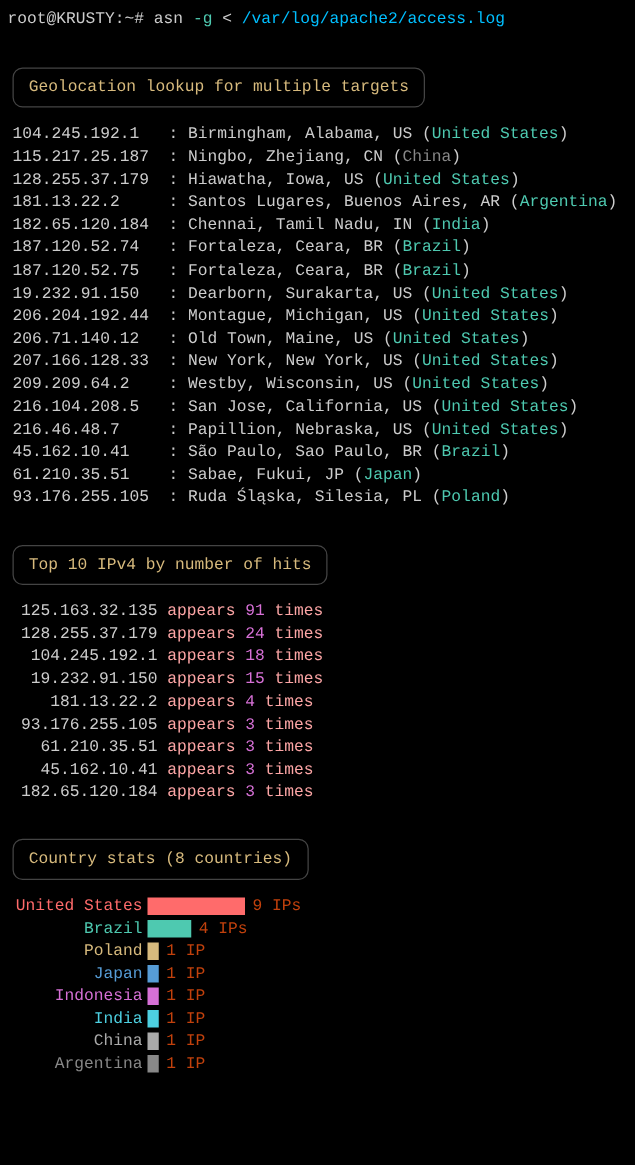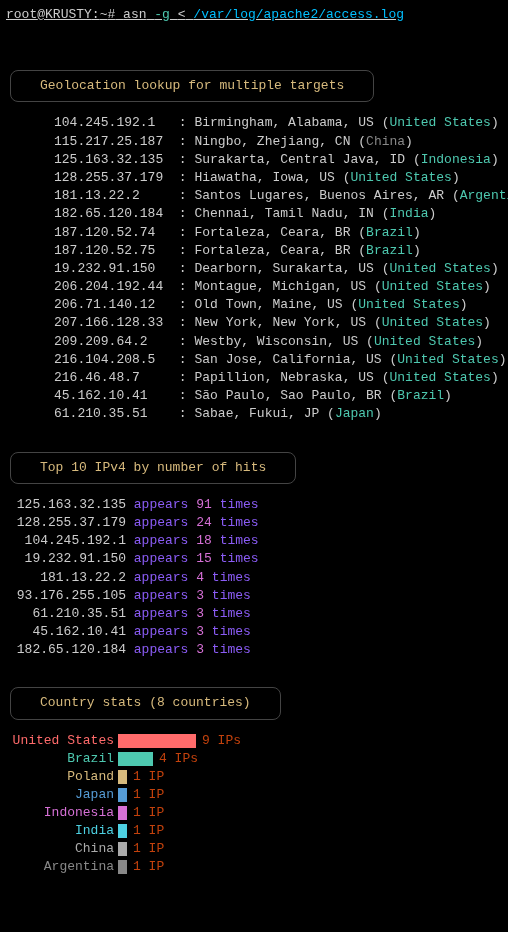--- a/index.html
+++ b/index.html
@@ -6,43 +6,43 @@
     body {
       background: #000;
       color: #ccc;
       font-family: 'Consolas', 'Monaco', 'Courier New', monospace;
       font-size: 13px;
       line-height: 1.4;
       padding: 6px;
       width: 508px;
       min-height: 932px;
     }
-    .prompt-line { margin-bottom: 32px; text-decoration: underline; }
+    .prompt-line { margin-bottom: 16px; }
     .flag { color: #4ec9b0; }
     .cyan-text { color: #00bfff; }
     .box {
       border: 1px solid #444;
       border-radius: 8px;
       display: inline-block;
-      padding: 6px 29px;
+      padding: 6px 12px;
       margin: 14px 0 10px 4px;
     }
     .box-title { color: #d7ba7d; }
     .geo-list { margin: 2px 0 14px 4px; }
-    .geo-row { white-space: pre; margin-left: 44px; }
+    .geo-row { white-space: pre; }
     .ip { color: #ccc; }
     .sep { color: #ccc; }
     .loc { color: #ccc; }
     .paren { color: #ccc; }
     .country { color: #4ec9b0; }
     .country-grey { color: #888; }
     .hits-list { margin: 2px 0 14px 8px; }
     .hits-row { white-space: pre; }
     .hits-ip { color: #ccc; display: inline-block; text-align: right; width: 112px; }
-    .hits-word { color: #8b5cf6; }
+    .hits-word { color: #fca5a5; }
     .hits-count { color: #d670d6; }
     .stats-list { margin: 2px 0 14px 0; }
     .stats-row { white-space: nowrap; display: flex; align-items: center; height: 18px; }
     .stats-label { display: inline-block; width: 112px; text-align: right; padding-right: 4px; }
     .bar { display: inline-block; height: 14px; margin-right: 6px; }
     .stats-count { color: #c2410c; }
     .c-us { color: #ff6b6b; }
     .c-br { color: #4ec9b0; }
     .c-pl { color: #d7ba7d; }
     .c-jp { color: #569cd6; }
@@ -72,35 +72,35 @@
   <span class="cyan-text">/var/log/apache2/access.log</span>
 </div>
 
 <div class="box">
   <span class="box-title">Geolocation lookup for multiple targets</span>
 </div>
 
 <div class="geo-list" id="geo-list">
     <div class="geo-row"><span class="ip">104.245.192.1   </span><span class="sep">: </span><span class="loc">Birmingham, Alabama, US </span><span class="paren">(</span><span class="country">United States</span><span class="paren">)</span></div>
     <div class="geo-row"><span class="ip">115.217.25.187  </span><span class="sep">: </span><span class="loc">Ningbo, Zhejiang, CN </span><span class="paren">(</span><span class="country-grey">China</span><span class="paren">)</span></div>
-    <div class="geo-row"><span class="ip">125.163.32.135  </span><span class="sep">: </span><span class="loc">Surakarta, Central Java, ID </span><span class="paren">(</span><span class="country">Indonesia</span><span class="paren">)</span></div>
     <div class="geo-row"><span class="ip">128.255.37.179  </span><span class="sep">: </span><span class="loc">Hiawatha, Iowa, US </span><span class="paren">(</span><span class="country">United States</span><span class="paren">)</span></div>
     <div class="geo-row"><span class="ip">181.13.22.2     </span><span class="sep">: </span><span class="loc">Santos Lugares, Buenos Aires, AR </span><span class="paren">(</span><span class="country">Argentina</span><span class="paren">)</span></div>
     <div class="geo-row"><span class="ip">182.65.120.184  </span><span class="sep">: </span><span class="loc">Chennai, Tamil Nadu, IN </span><span class="paren">(</span><span class="country">India</span><span class="paren">)</span></div>
     <div class="geo-row"><span class="ip">187.120.52.74   </span><span class="sep">: </span><span class="loc">Fortaleza, Ceara, BR </span><span class="paren">(</span><span class="country">Brazil</span><span class="paren">)</span></div>
     <div class="geo-row"><span class="ip">187.120.52.75   </span><span class="sep">: </span><span class="loc">Fortaleza, Ceara, BR </span><span class="paren">(</span><span class="country">Brazil</span><span class="paren">)</span></div>
     <div class="geo-row"><span class="ip">19.232.91.150   </span><span class="sep">: </span><span class="loc">Dearborn, Surakarta, US </span><span class="paren">(</span><span class="country">United States</span><span class="paren">)</span></div>
     <div class="geo-row"><span class="ip">206.204.192.44  </span><span class="sep">: </span><span class="loc">Montague, Michigan, US </span><span class="paren">(</span><span class="country">United States</span><span class="paren">)</span></div>
     <div class="geo-row"><span class="ip">206.71.140.12   </span><span class="sep">: </span><span class="loc">Old Town, Maine, US </span><span class="paren">(</span><span class="country">United States</span><span class="paren">)</span></div>
     <div class="geo-row"><span class="ip">207.166.128.33  </span><span class="sep">: </span><span class="loc">New York, New York, US </span><span class="paren">(</span><span class="country">United States</span><span class="paren">)</span></div>
     <div class="geo-row"><span class="ip">209.209.64.2    </span><span class="sep">: </span><span class="loc">Westby, Wisconsin, US </span><span class="paren">(</span><span class="country">United States</span><span class="paren">)</span></div>
     <div class="geo-row"><span class="ip">216.104.208.5   </span><span class="sep">: </span><span class="loc">San Jose, California, US </span><span class="paren">(</span><span class="country">United States</span><span class="paren">)</span></div>
     <div class="geo-row"><span class="ip">216.46.48.7     </span><span class="sep">: </span><span class="loc">Papillion, Nebraska, US </span><span class="paren">(</span><span class="country">United States</span><span class="paren">)</span></div>
     <div class="geo-row"><span class="ip">45.162.10.41    </span><span class="sep">: </span><span class="loc">São Paulo, Sao Paulo, BR </span><span class="paren">(</span><span class="country">Brazil</span><span class="paren">)</span></div>
     <div class="geo-row"><span class="ip">61.210.35.51    </span><span class="sep">: </span><span class="loc">Sabae, Fukui, JP </span><span class="paren">(</span><span class="country">Japan</span><span class="paren">)</span></div>
+    <div class="geo-row"><span class="ip">93.176.255.105  </span><span class="sep">: </span><span class="loc">Ruda Śląska, Silesia, PL </span><span class="paren">(</span><span class="country">Poland</span><span class="paren">)</span></div>
   </div>
 
 <div class="box">
   <span class="box-title">Top 10 IPv4 by number of hits</span>
 </div>
 
 <div class="hits-list" id="hits-list">
     <div class="hits-row"><span class="hits-ip">125.163.32.135</span><span class="hits-word"> appears </span><span class="hits-count">91</span><span class="hits-word"> times</span></div>
     <div class="hits-row"><span class="hits-ip">128.255.37.179</span><span class="hits-word"> appears </span><span class="hits-count">24</span><span class="hits-word"> times</span></div>
     <div class="hits-row"><span class="hits-ip">104.245.192.1</span><span class="hits-word"> appears </span><span class="hits-count">18</span><span class="hits-word"> times</span></div>

